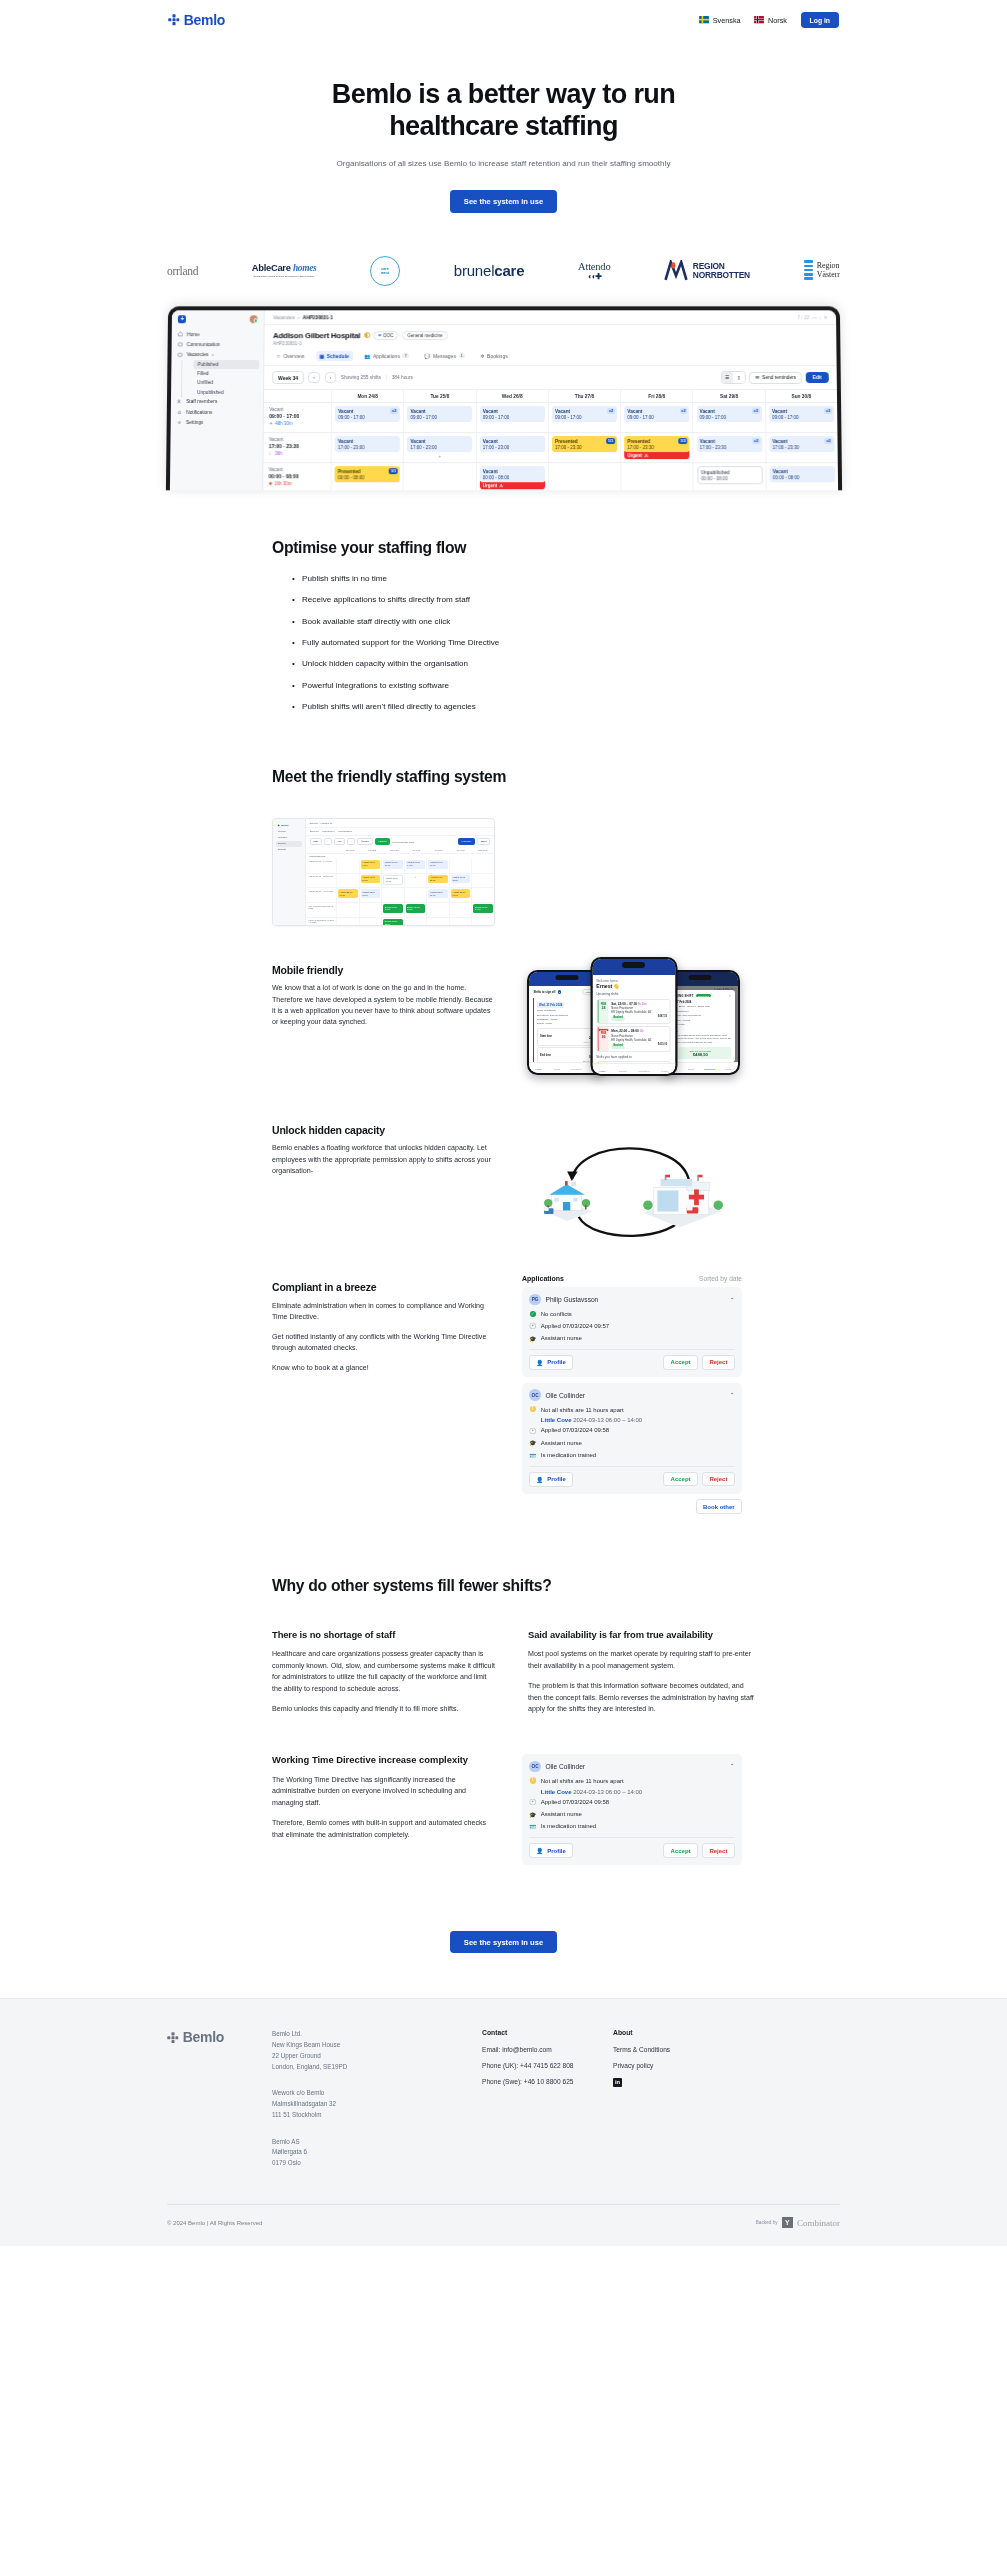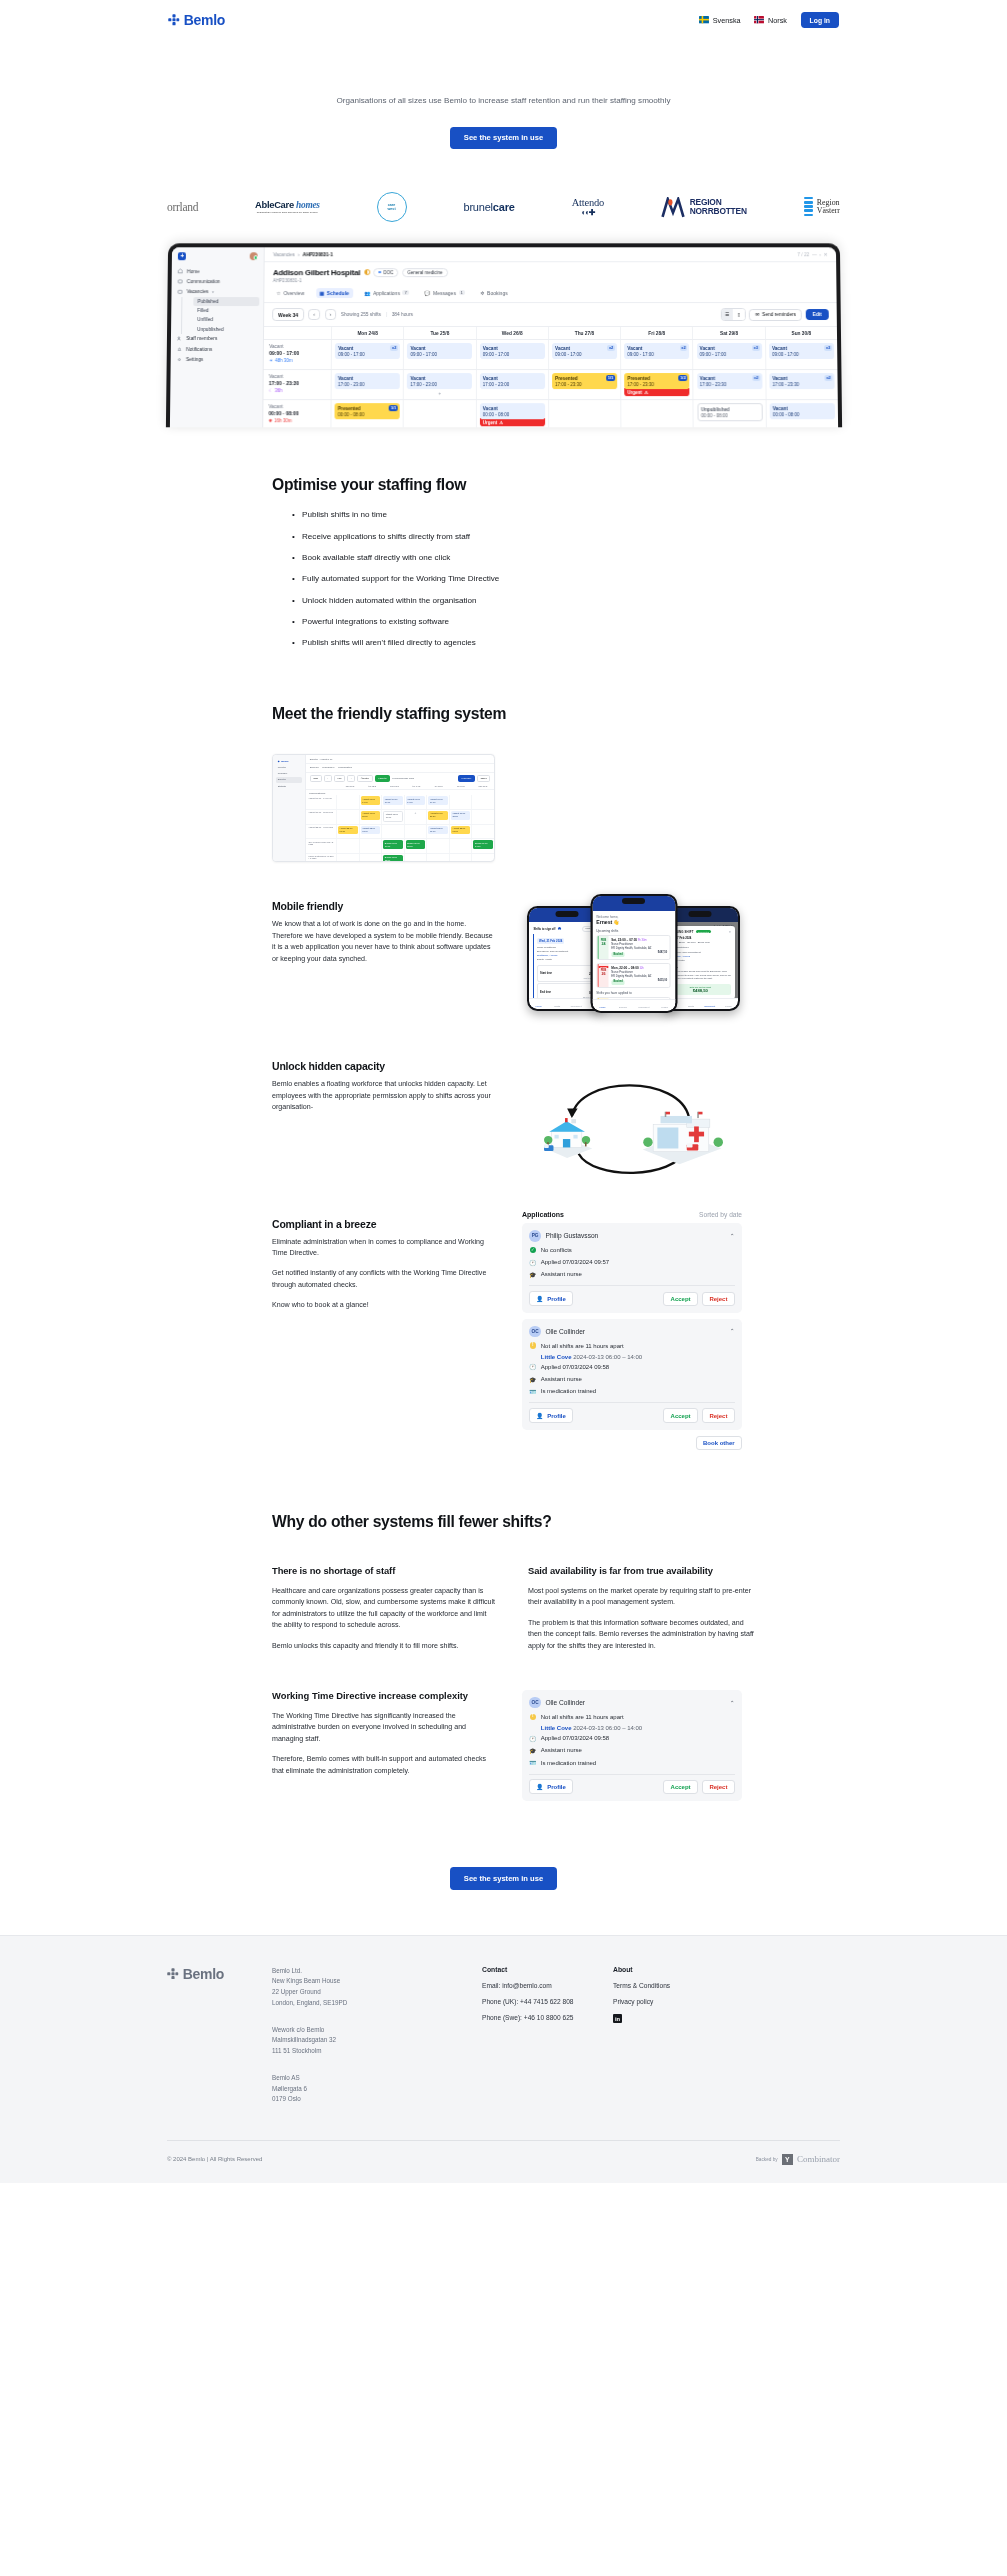--- a/index.html
+++ b/index.html
@@ -52,21 +52,21 @@
   }
   .logo-item { display: flex; align-items: center; justify-content: center; height: 37px; }
   .lg-orrland { font-size: 11.5px; color: #6b6b6b; letter-spacing: -0.3px; font-family: "Liberation Serif", serif; }
   .lg-ablecare { text-align: center; line-height: 1; }
   .lg-ablecare .top { font-size: 9.4px; font-weight: 800; color: #0b2340; letter-spacing: -0.3px; }
   .lg-ablecare .top em { font-style: italic; color: #2f6fb5; font-weight: 700; font-family: "Liberation Serif", serif; }
   .lg-ablecare .sub { font-size: 2.4px; color: #2b2b2b; margin-top: 2.1px; letter-spacing: 0.1px; }
   .lg-carewest { width: 30px; height: 30px; border-radius: 50%; border: 1px solid #39a6d8;
     display: flex; align-items: center; justify-content: center; font-size: 3.7px;
     color: #1a7fb0; text-align: center; line-height: 1.15; font-weight: 700; }
-  .lg-brunel { font-size: 11px; color: #12305e; letter-spacing: -0.2px; }
+  .lg-brunel { font-size: 15px; color: #12305e; letter-spacing: -0.2px; }
   .lg-brunel b { font-weight: 800; }
   .lg-attendo { text-align: center; color: #16305c; }
   .lg-attendo .w { font-size: 10.5px; font-family: "Liberation Serif", serif; letter-spacing: -0.2px; }
   .lg-attendo .dots { font-size: 7.9px; letter-spacing: -1px; font-weight: 700; }
   .lg-norr { display: flex; align-items: center; gap: 4.7px; }
   .lg-norr .mark { width: 24px; height: 21px; }
   .lg-norr .txt { font-size: 8.4px; font-weight: 800; color: #1c2e63; line-height: 1.05; letter-spacing: -0.2px; }
   .lg-vaster { display: flex; align-items: center; gap: 3.7px; }
   .lg-vaster .bars { width: 9.4px; }
   .lg-vaster .bars i { display: block; height: 2.6px; background: #2196e8; margin-bottom: 1.6px; border-radius: 1px; }
@@ -302,20 +302,21 @@
               <rect x="0" y="6" width="19" height="2" fill="#00205B"></rect>
             </svg>
         </span>
         <span>Norsk</span>
       </div>
       <button class="login-btn">Log in</button>
     </div>
   </div>
 
   <div class="hero">
+    <h1>Bemlo is a better way to run healthcare staffing</h1>
     <p>Organisations of all sizes use Bemlo to increase staff retention and run their staffing smoothly</p>
     <div><button class="cta">See the system in use</button></div>
   </div>
 
   <div class="logos">
     <div class="logo-item">
       <span class="lg-orrland">orrland</span>
     </div>
     <div class="logo-item">
       <div class="lg-ablecare">
@@ -674,21 +675,21 @@
     </div>
   </div>
 
   <div class="section opt-sec">
     <h2>Optimise your staffing flow</h2>
     <ul class="opt-list">
       <li>Publish shifts in no time</li>
       <li>Receive applications to shifts directly from staff</li>
       <li>Book available staff directly with one click</li>
       <li>Fully automated support for the Working Time Directive</li>
-      <li>Unlock hidden automated within the organisation</li>
+      <li>Unlock hidden capacity within the organisation</li>
       <li>Powerful integrations to existing software</li>
       <li>Publish shifts will aren't filled directly to agencies</li>
     </ul>
   </div>
 
   <div class="section meet-sec">
     <h2>Meet the friendly staffing system</h2>
 
     <div class="feature">
       <div class="art">

